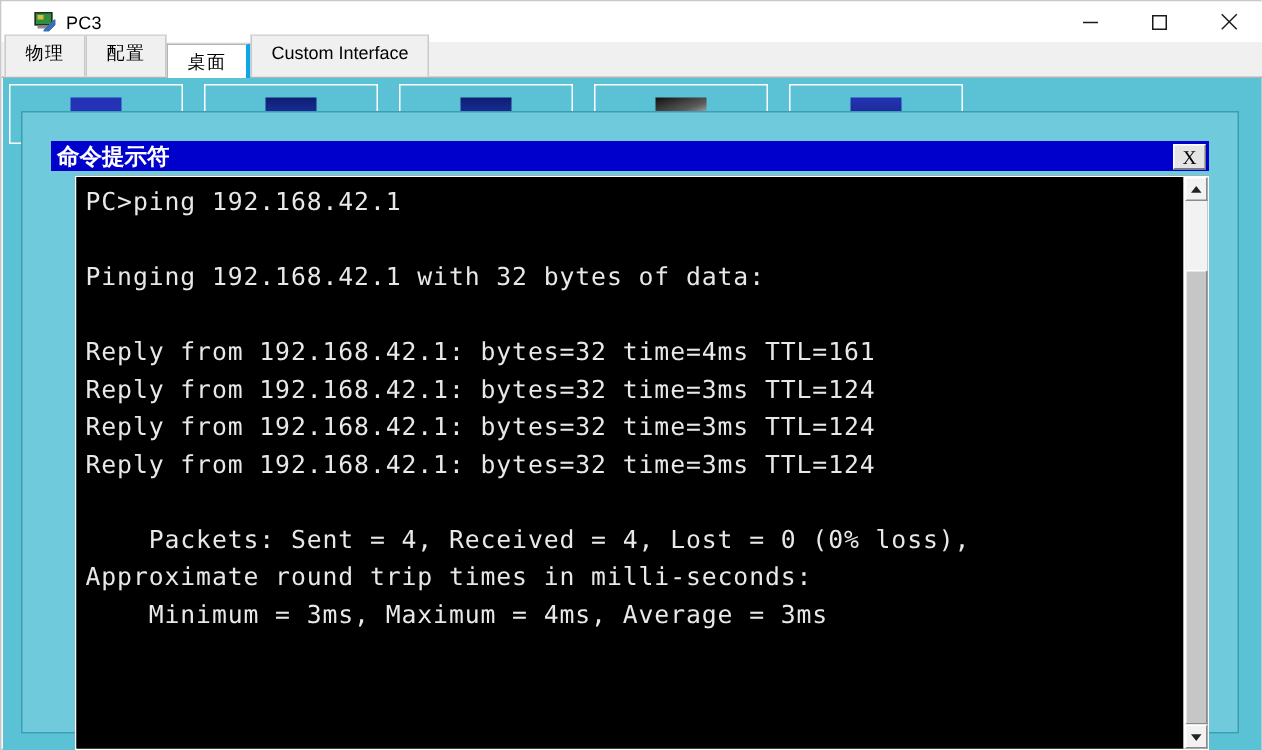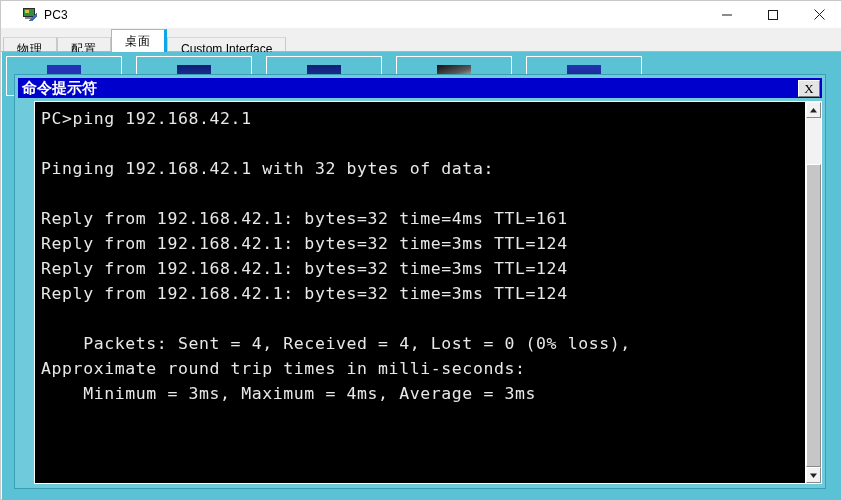--- a/index.html
+++ b/index.html
@@ -105,21 +105,21 @@
     width: 841px;
     height: 24px;
     background: #f0f0f0;
     border-bottom: 1px solid #b4b4b4;
     box-sizing: border-box;
     display: flex;
     align-items: flex-end;
     padding-left: 2px;
   }
   .tab {
-    height: 14px;
+    height: 28px;
     line-height: 22px;
     padding: 0 13px;
     font-size: 12px;
     color: #000000;
     background: #f0f0f0;
     border-left: 1px solid #c9c9c9;
     border-right: 1px solid #c9c9c9;
     border-top: 1px solid #d6d6d6;
     box-sizing: border-box;
     white-space: nowrap;
@@ -167,21 +167,21 @@
 
   
   .cmd-window {
     position: absolute;
     left: 12px; top: 22px;
     width: 812px;
     height: 415px;
     background: #6fcadb;
     border: 1px solid #3a9fb5;
     box-sizing: border-box;
-    padding: 3px;
+    padding: 19px;
   }
   .cmd-titlebar {
     height: 20px;
     background: #0000cc;
     display: flex;
     align-items: center;
     justify-content: space-between;
     padding: 0 1px 0 4px;
     box-sizing: border-box;
   }

